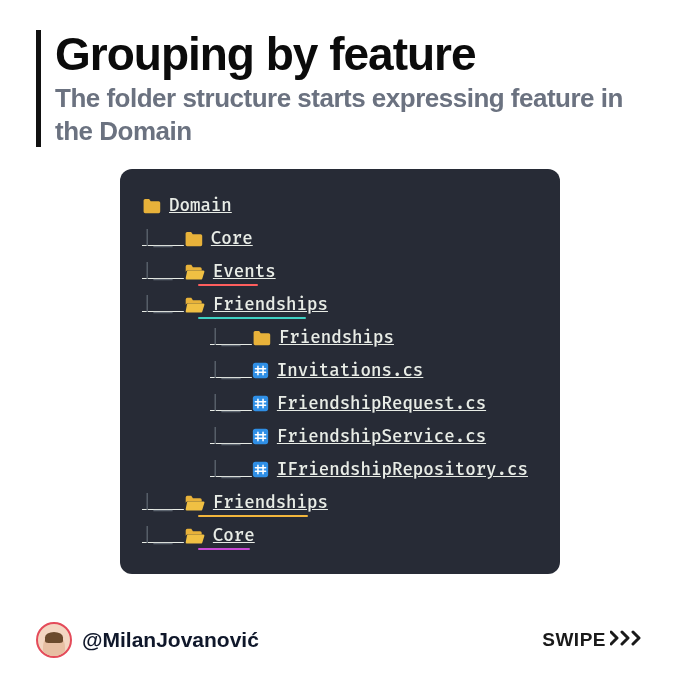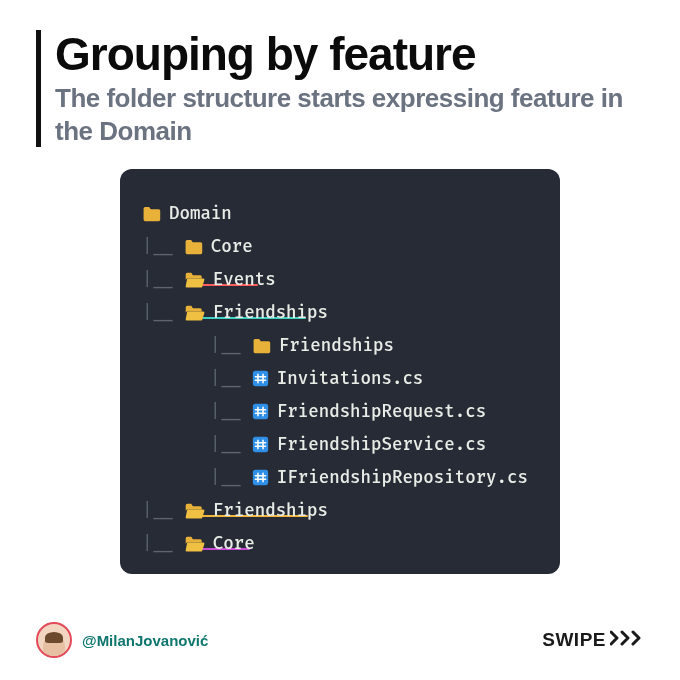--- a/index.html
+++ b/index.html
@@ -39,24 +39,25 @@
     background: #272b36;
     border-radius: 12px;
     padding: 20px 22px 22px 22px;
     font-family: "Fira Code", "Cascadia Code", Menlo, Consolas, monospace;
     font-size: 17px;
     font-weight: 500;
     color: #E8ECE6;
   }
   .row {
     display: flex;
-    align-items: flex-end;
+    align-items: center;
     white-space: pre;
     line-height: 1.0;
     height: 33px;
+    text-decoration: underline;
   }
   .branch { color: #5d6570; font-weight: 400; }
   .indent1 { padding-left: 0; }
   .indent2 { padding-left: 68px; }
   .icon { display: inline-flex; align-items: center; margin-right: 8px; }
   .icon svg { display: block; }
   .label { vertical-align: middle; }
   .underline {
     height: 2px;
     border-radius: 2px;
@@ -69,22 +70,22 @@
     left: 36px; right: 36px; bottom: 22px;
     display: flex;
     align-items: center;
     justify-content: space-between;
   }
   .author {
     display: flex;
     align-items: center;
     gap: 10px;
     font-weight: 800;
-    font-size: 15px;
-    color: #0f766e;
+    font-size: 21px;
+    color: #0f172a;
     text-align: right;
   }
   .avatar {
     width: 36px; height: 36px; border-radius: 50%;
     border: 2px solid #e44b5a;
     background: #f3d6c2;
     display: flex; align-items: flex-end; justify-content: center;
     overflow: hidden;
   }
   .avatar-head {

